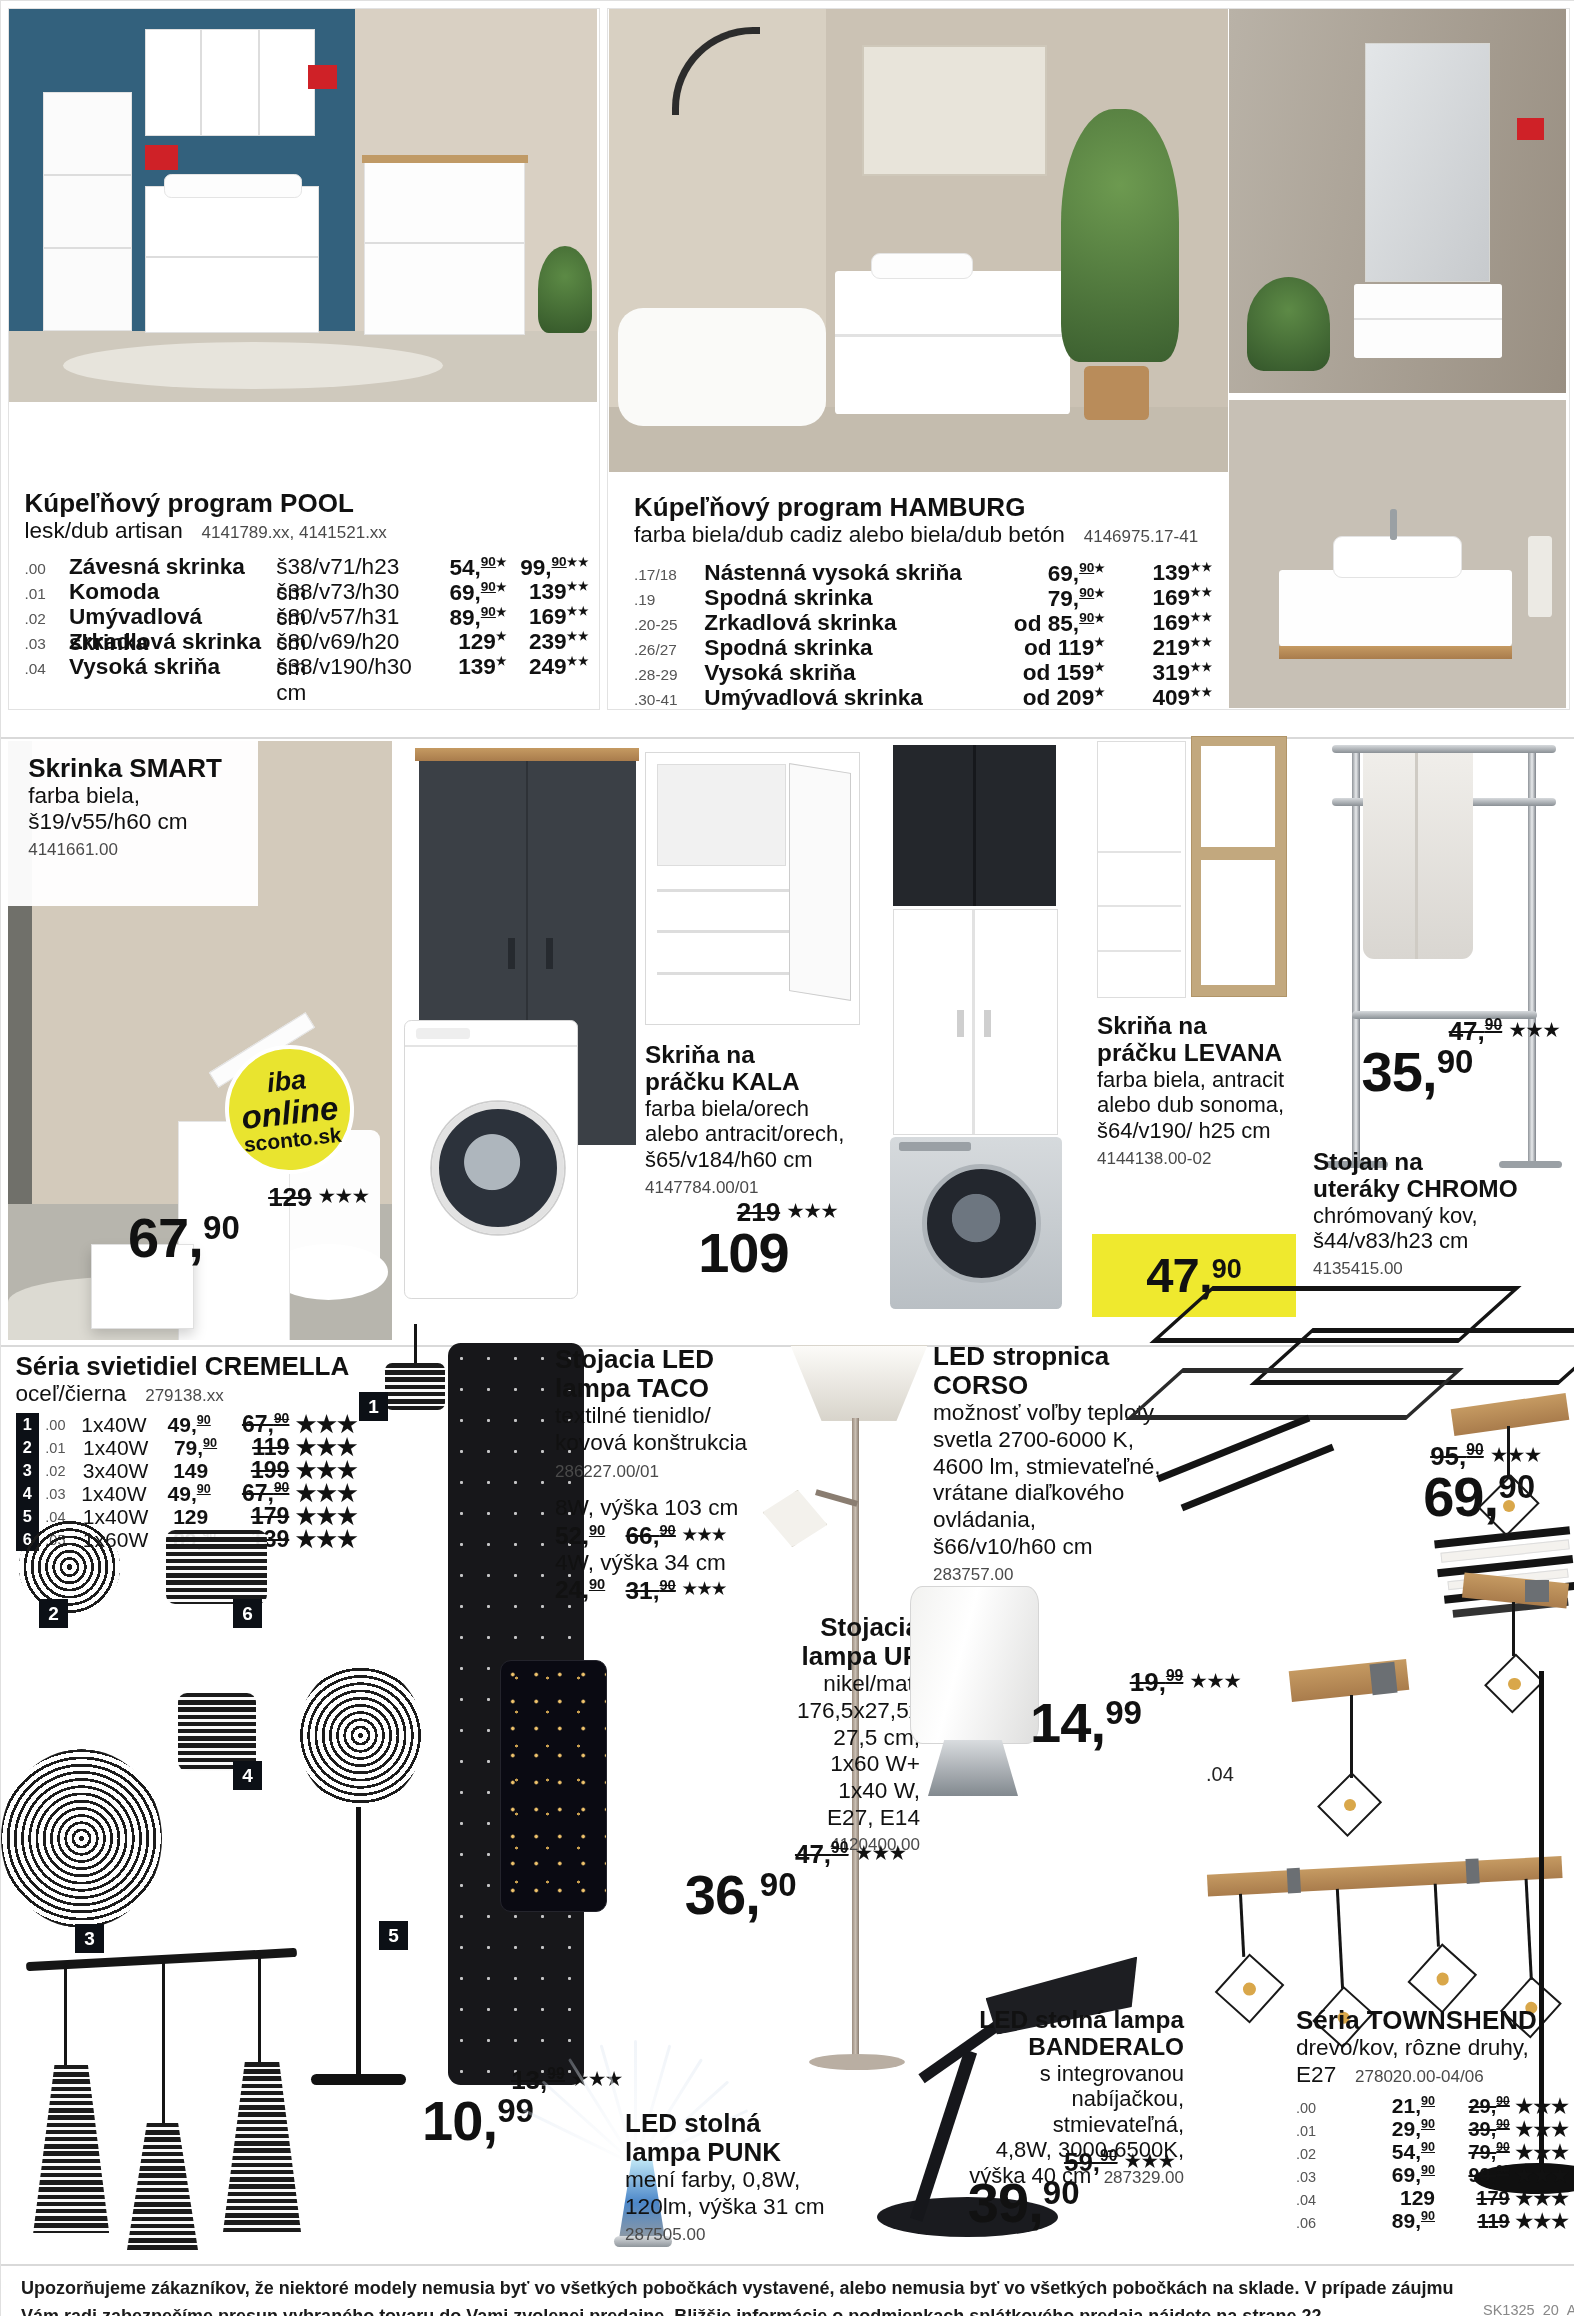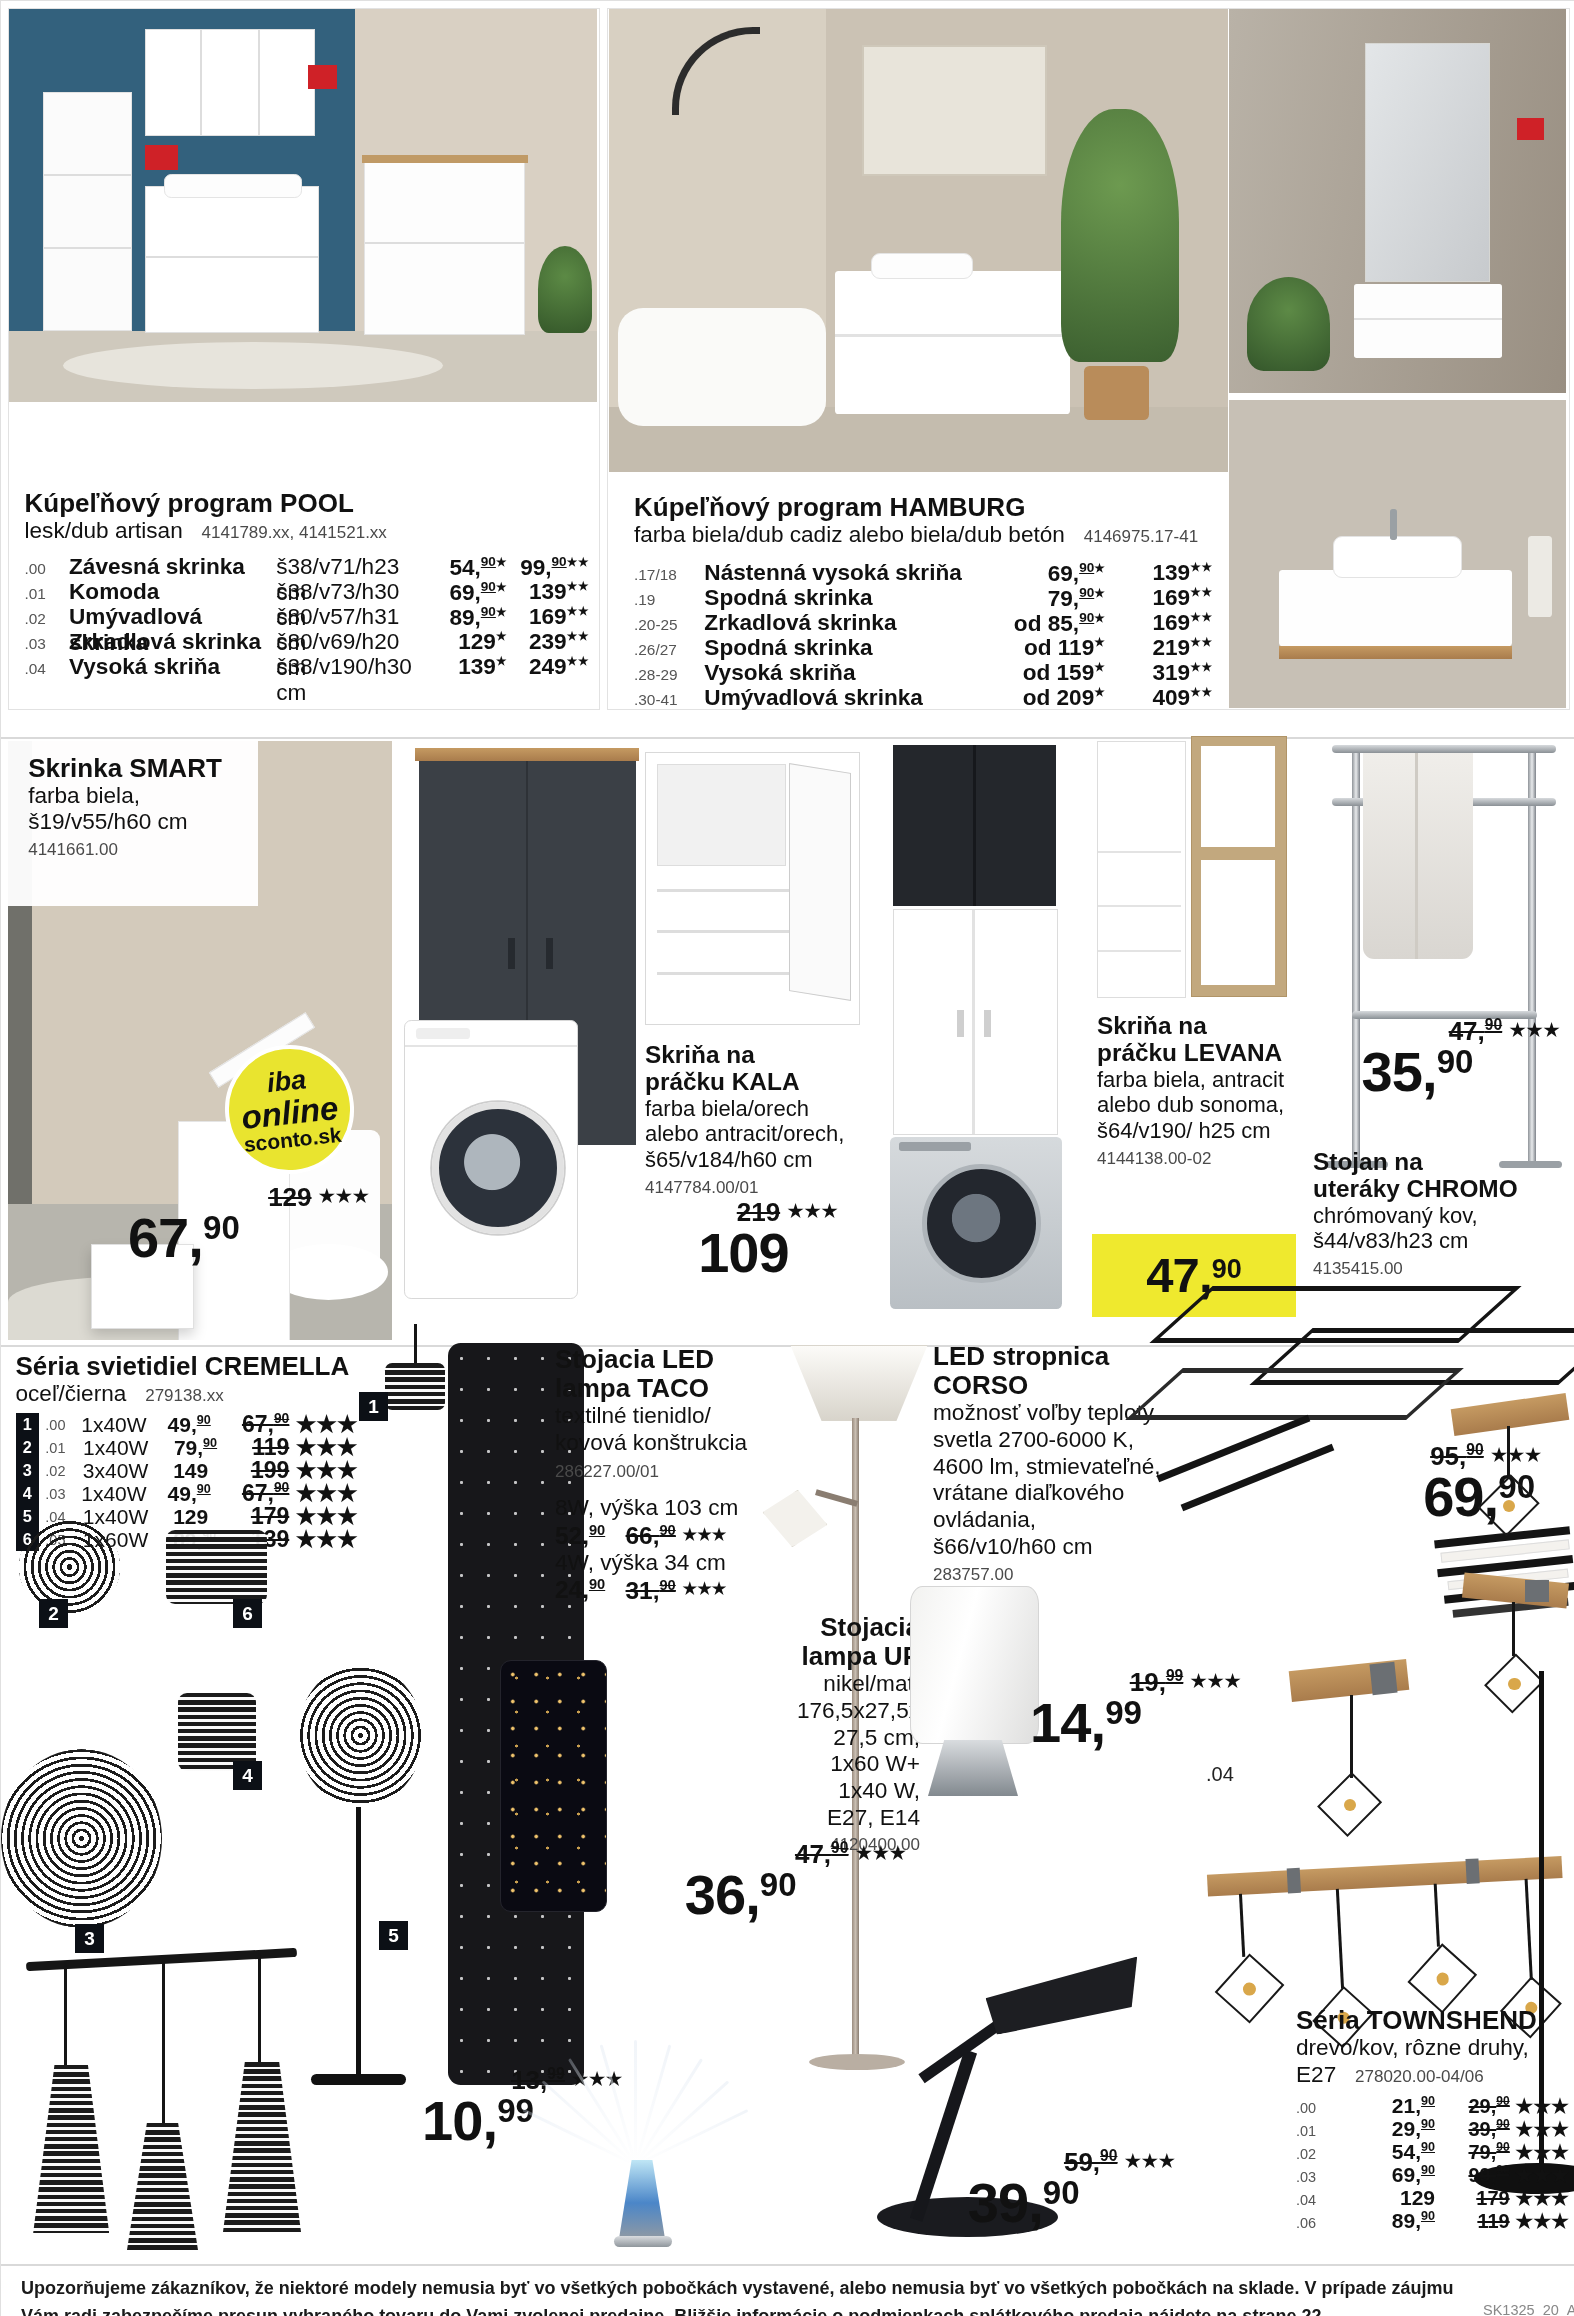--- a/index.html
+++ b/index.html
@@ -466,20 +466,26 @@
       <span class="fib" style="transform:rotate(-32deg);"></span>
       <span class="fib" style="transform:rotate(-16deg);"></span>
       <span class="fib" style="transform:rotate(0deg);"></span>
       <span class="fib" style="transform:rotate(16deg);"></span>
       <span class="fib" style="transform:rotate(32deg);"></span>
       <span class="fib" style="transform:rotate(48deg);"></span>
       <span class="fib" style="transform:rotate(64deg);"></span>
     <div class="b" style="left:89px;top:116px;width:52px;height:78px;clip-path:polygon(30% 0,70% 0,94% 100%,6% 100%);background:linear-gradient(#bfe6f5,#4b86c8 55%,#8e99a4);"></div>
     <div class="b" style="left:87px;top:192px;width:58px;height:11px;background:linear-gradient(#d9dcdf,#8f969c);border-radius:5.4px;"></div>
   </div>
+  <div class="b" style="left:624px;top:2108px;width:231px;">
+    <div class="h1"><span>LED stolná</span><br><span>lampa PUNK</span></div>
+    <div class="d">mení farby, 0,8W,</div>
+    <div class="d">120lm, výška 31 cm</div>
+    <div class="sku" style="margin-top:4.5px;">287505.00</div>
+  </div>
 
   <div class="b" style="left:932px;top:1341px;width:299px;">
     <div class="h1"><span>LED stropnica</span><br><span>CORSO</span></div>
     <div class="d">možnosť voľby teploty</div>
     <div class="d">svetla 2700-6000 K,</div>
     <div class="d">4600 lm, stmievateľné,</div>
     <div class="d">vrátane diaľkového</div>
     <div class="d">ovládania,</div>
     <div class="d">š66/v10/h60 cm</div>
     <div class="sku" style="margin-top:4.5px;">283757.00</div>
@@ -548,20 +554,27 @@
   </div>
   <div class="b" style="left:1538px;top:1670px;width:4.5px;height:503px;background:#101010;"></div>
   <div class="b" style="left:1473px;top:2162px;width:127px;height:31px;background:#101010;border-radius:50%;"></div>
 
   <div class="b" style="left:849px;top:1959px;width:299px;height:291px;">
     <div class="b" style="left:27px;top:237px;width:181px;height:40px;background:#1a1b1f;border-radius:50%;"></div>
     <div class="b" style="left:87px;top:87px;width:12.7px;height:177px;background:#16171b;transform:rotate(18deg);"></div>
     <div class="b" style="left:107px;top:40px;width:11px;height:100px;background:#16171b;transform:rotate(55deg);"></div>
     <div class="b" style="left:136px;top:7.2px;width:156px;height:58px;background:#1d1e22;clip-path:polygon(0 35%,100% 0,92% 85%,4% 100%);transform:rotate(-8deg);"></div>
   </div>
+  <div class="b right" style="left:941px;top:2005px;width:242px;">
+    <div class="h2"><span>LED stolná lampa</span><br><span>BANDERALO</span></div>
+    <div class="d2">s integrovanou</div>
+    <div class="d2">nabíjačkou, stmievateľná,</div>
+    <div class="d2">4,8W, 3000-6500K,</div>
+    <div class="d2"><span>výška 40 cm</span>&nbsp;&nbsp;<span class="sku">287329.00</span></div>
+  </div>
   <div class="b" style="left:954px;top:2146px;width:228px;">
     <div class="ob" style="text-align:right;padding-right:7.2px;"><s><span>59,</span><span class="ps">90</span></s> <span class="st">★★★</span></div>
     <div class="bp" style="text-align:left;padding-left:12.7px;"><span class="m">39,</span><span class="e">90</span></div>
   </div>
 
   <div class="b" style="left:1295px;top:2005px;width:273px;">
     <div class="h1">Séria TOWNSHEND</div>
     <div class="d">drevo/kov, rôzne druhy,</div>
     <div class="d"><span>E27</span>&nbsp;&nbsp;&nbsp;<span class="sku">278020.00-04/06</span></div>
     <div style="height:5.4px;"></div>

